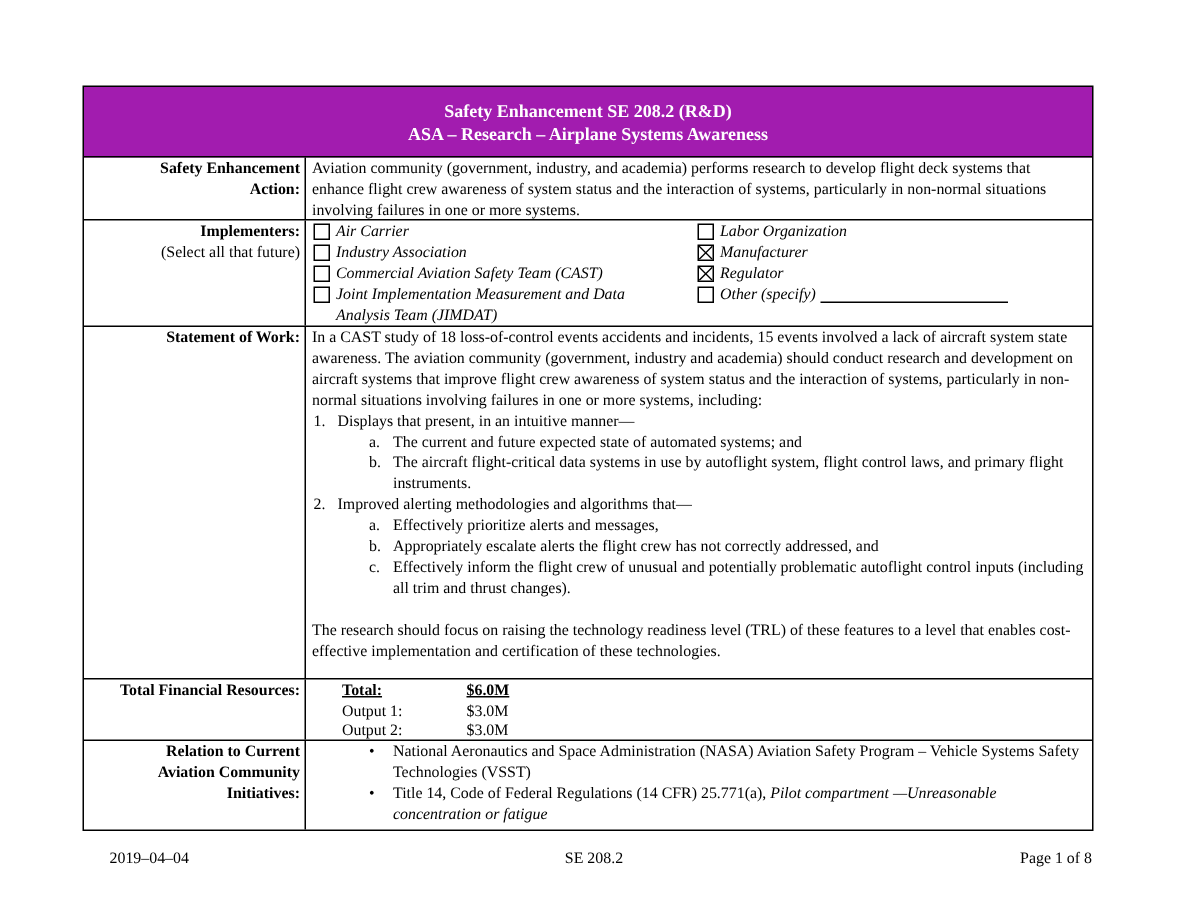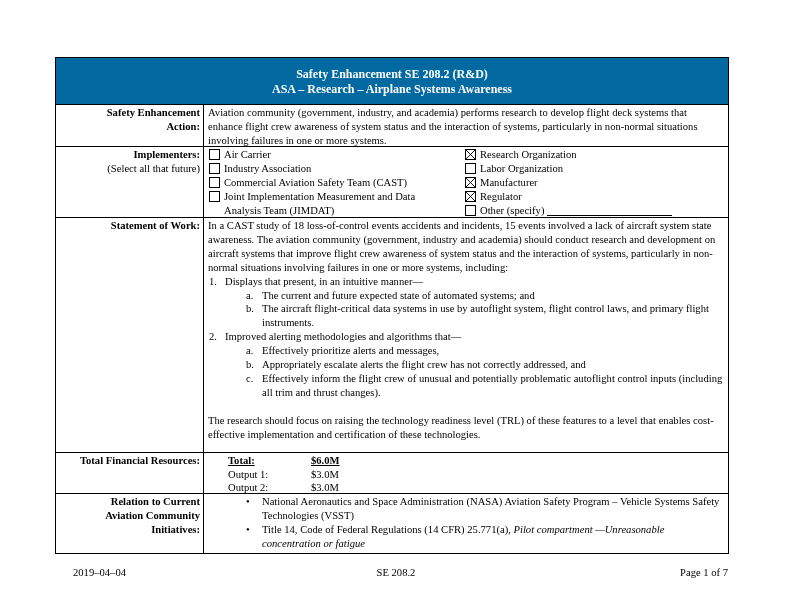--- a/index.html
+++ b/index.html
@@ -5,33 +5,33 @@
   html, body { margin: 0; padding: 0; }
   body {
     width: 792px; height: 612px; background: #ffffff; position: relative; overflow: hidden;
     font-family: "Liberation Serif", "DejaVu Serif", serif; color: #000; font-size: 10.6px; line-height: 13.9px;
   }
   .page-table {
     position: absolute; left: 55px; top: 57px; width: 674px;
     border: 1px solid #000; box-sizing: border-box;
   }
   .header-band {
-    background: #0369a1; color: #ffffff; height: 47px; box-sizing: border-box;
+    background: #a21caf; color: #ffffff; height: 47px; box-sizing: border-box;
     text-align: center; font-weight: bold; font-size: 12px; line-height: 15px; padding-top: 9px;
     border-bottom: 1px solid #000;
   }
   .row { display: flex; border-bottom: 1px solid #000; box-sizing: border-box; }
   .row:last-child { border-bottom: none; }
   .label-cell {
     width: 148px; flex: none; border-right: 1px solid #000; padding: 1px 3px; box-sizing: border-box; text-align: right;
   }
   .label-cell .bold { font-weight: bold; }
   .content-cell { flex: 1; padding: 1px 4px; box-sizing: border-box; }
 
-  .impl-grid { display: flex; }
+  .impl-grid { display: flex; font-style: italic; }
   .impl-col { flex: none; }
   .impl-col.left { width: 256px; }
   .impl-item { display: flex; align-items: flex-start; }
   .cb {
     width: 11px; height: 11px; border: 1px solid #000; box-sizing: border-box; flex: none;
     margin: 1px 4px 0 1px; position: relative; background: #fff;
   }
   .cb svg { position: absolute; left: 0; top: 0; width: 9px; height: 9px; }
   .impl-text .cont { display: block; }
   .blank-line { display: inline-block; width: 125px; border-bottom: 1px solid #000; height: 11px; vertical-align: bottom; margin-left: 3px; }
@@ -98,29 +98,20 @@
           </div>
           <div class="impl-item">
             <span class="cb"></span>
             <span class="impl-text">
               <span class="cont">Joint Implementation Measurement and Data</span>
               <span class="cont">Analysis Team (JIMDAT)</span>
             </span>
           </div>
         </div>
         <div class="impl-col right">
-          <div class="impl-item">
-            <span class="cb" aria-checked="true">
-                <svg viewBox="0 0 9 9">
-                  <line x1="0" y1="0" x2="9" y2="9" stroke="#000" stroke-width="0.9"></line>
-                  <line x1="9" y1="0" x2="0" y2="9" stroke="#000" stroke-width="0.9"></line>
-                </svg>
-              </span>
-            <span>Research Organization</span>
-          </div>
           <div class="impl-item">
             <span class="cb"></span>
             <span>Labor Organization</span>
           </div>
           <div class="impl-item">
             <span class="cb" aria-checked="true">
                 <svg viewBox="0 0 9 9">
                   <line x1="0" y1="0" x2="9" y2="9" stroke="#000" stroke-width="0.9"></line>
                   <line x1="9" y1="0" x2="0" y2="9" stroke="#000" stroke-width="0.9"></line>
                 </svg>
@@ -234,14 +225,14 @@
           <span>Title 14, Code of Federal Regulations (14 CFR) 25.771(a), </span><span class="it">Pilot compartment —Unreasonable concentration or fatigue</span>
         </li>
       </ul>
     </div>
   </div>
 </div>
 
 <div class="footer">
   <span class="f-left">2019–04–04</span>
   <span class="f-center">SE 208.2</span>
-  <span class="f-right">Page 1 of 7</span>
+  <span class="f-right">Page 1 of 8</span>
 </div>
 
 </body></html>

